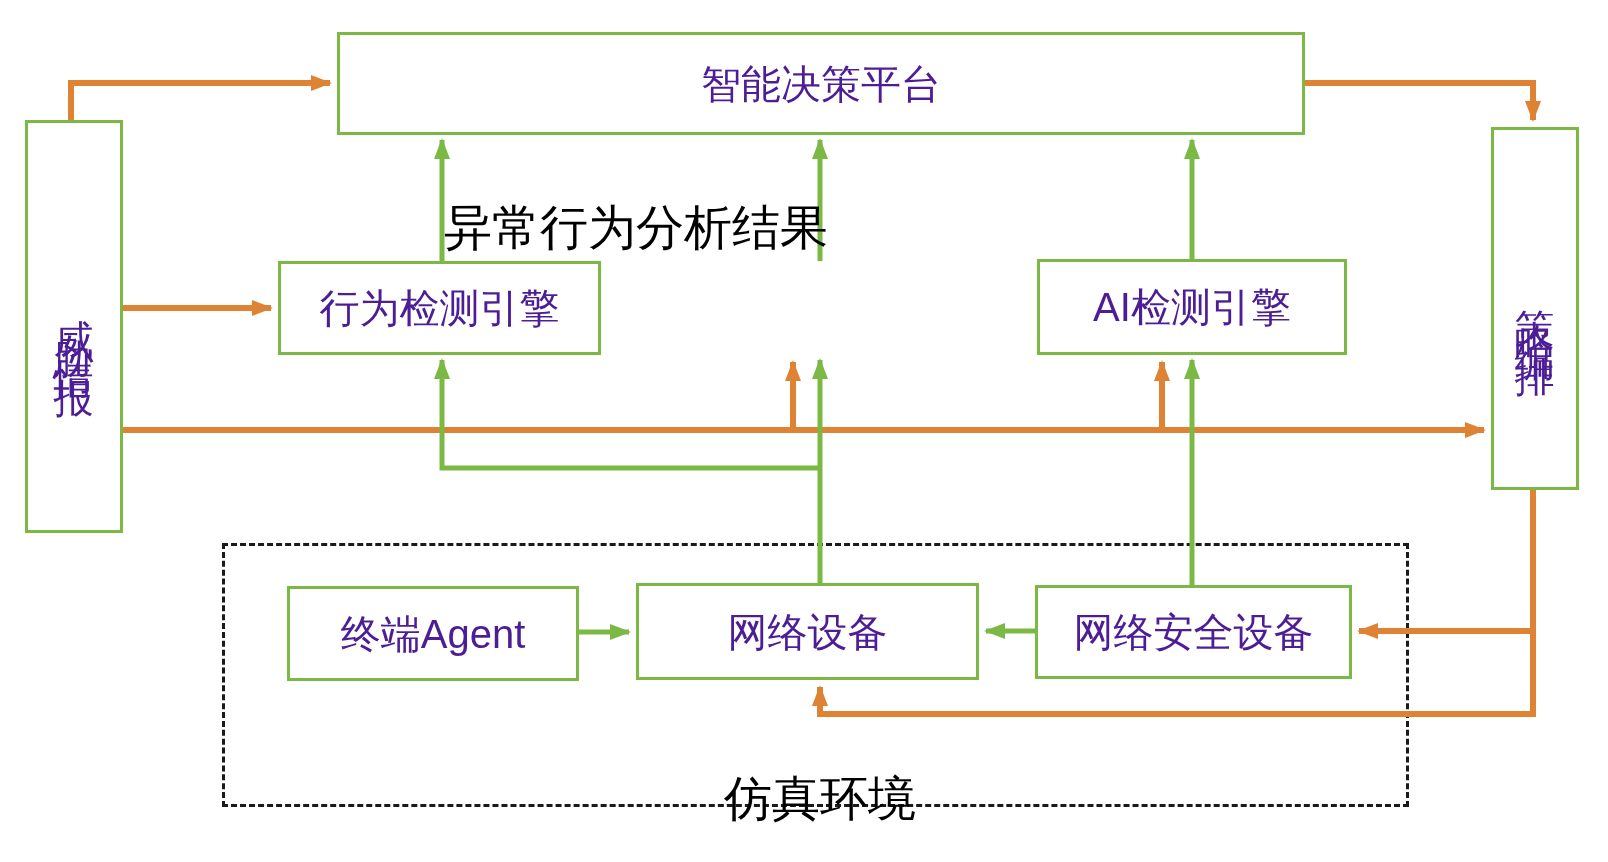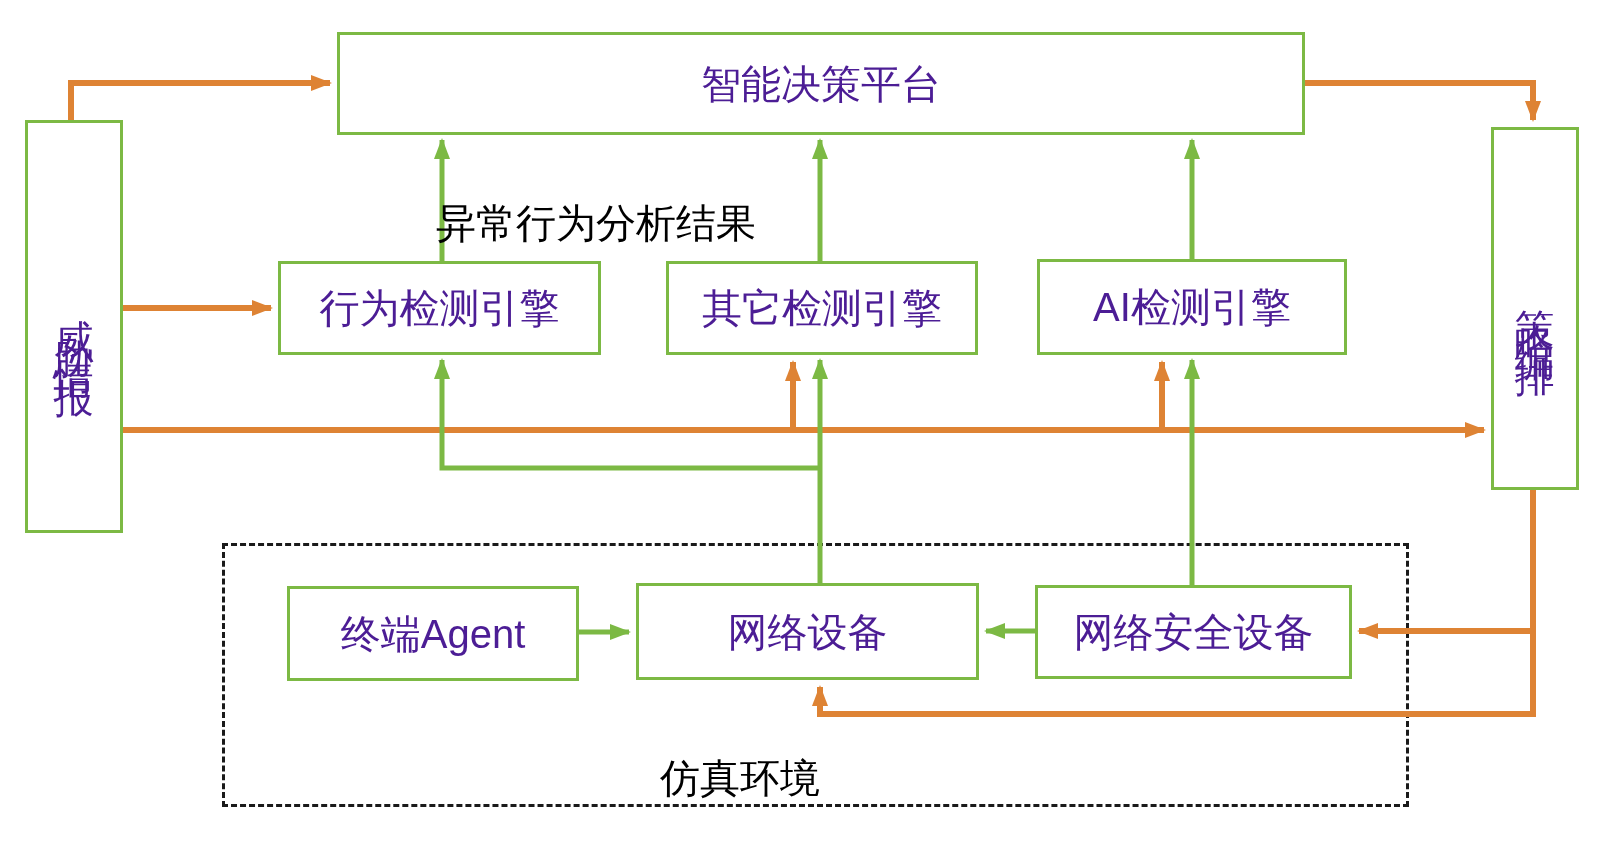--- a/index.html
+++ b/index.html
@@ -30,39 +30,39 @@
   }
   .env-frame{
     position:absolute;
     box-sizing:border-box;
     border:3px dashed #1a1a1a;
     background:transparent;
     z-index:1;
   }
   .float-label{
     position:absolute;
-    font-size:40px;
+    font-size:48px;
     color:#000000;
-    text-align:left;
+    text-align:center;
     z-index:3;
     white-space:nowrap;
   }
   
   .n-platform {left:337px;top:32px;width:968px;height:103px;}
   .n-threat   {left:25px;top:120px;width:98px;height:413px;}
   .n-policy   {left:1491px;top:127px;width:88px;height:363px;letter-spacing:16px;}
   .n-behavior {left:278px;top:261px;width:323px;height:94px;}
   .n-other    {left:666px;top:261px;width:312px;height:94px;}
   .n-ai       {left:1037px;top:259px;width:310px;height:96px;}
   .n-agent    {left:287px;top:586px;width:292px;height:95px;}
   .n-netdev   {left:636px;top:583px;width:343px;height:97px;}
   .n-secdev   {left:1035px;top:585px;width:317px;height:94px;}
   .n-env      {left:222px;top:543px;width:1187px;height:264px;}
   .l-analysis {left:436px;top:196px;width:400px;}
-  .l-simenv   {left:660px;top:751px;width:320px;}
+  .l-simenv   {left:660px;top:767px;width:320px;}
 </style>
 </head>
 <body>
 
 <div class="stage">
 
   <div class="env-frame n-env"></div>
 
   <svg class="arrow-layer" width="1608" height="862" viewBox="0 0 1608 862">
     <defs>
@@ -94,21 +94,20 @@
   </svg>
 
   <div class="node n-platform">智能决策平台</div>
 
   <div class="node vnode n-threat">威胁情报</div>
 
   <div class="node vnode n-policy">策略编排</div>
 
   <div class="node n-behavior">行为检测引擎</div>
 
-  <div class="node n-other">其它检测引擎</div>
 
   <div class="node n-agent">终端Agent</div>
 
   <div class="node n-ai">AI检测引擎</div>
 
   <div class="node n-secdev">网络安全设备</div>
 
   <div class="node n-netdev">网络设备</div>
 
   <div class="float-label l-analysis">异常行为分析结果</div>

